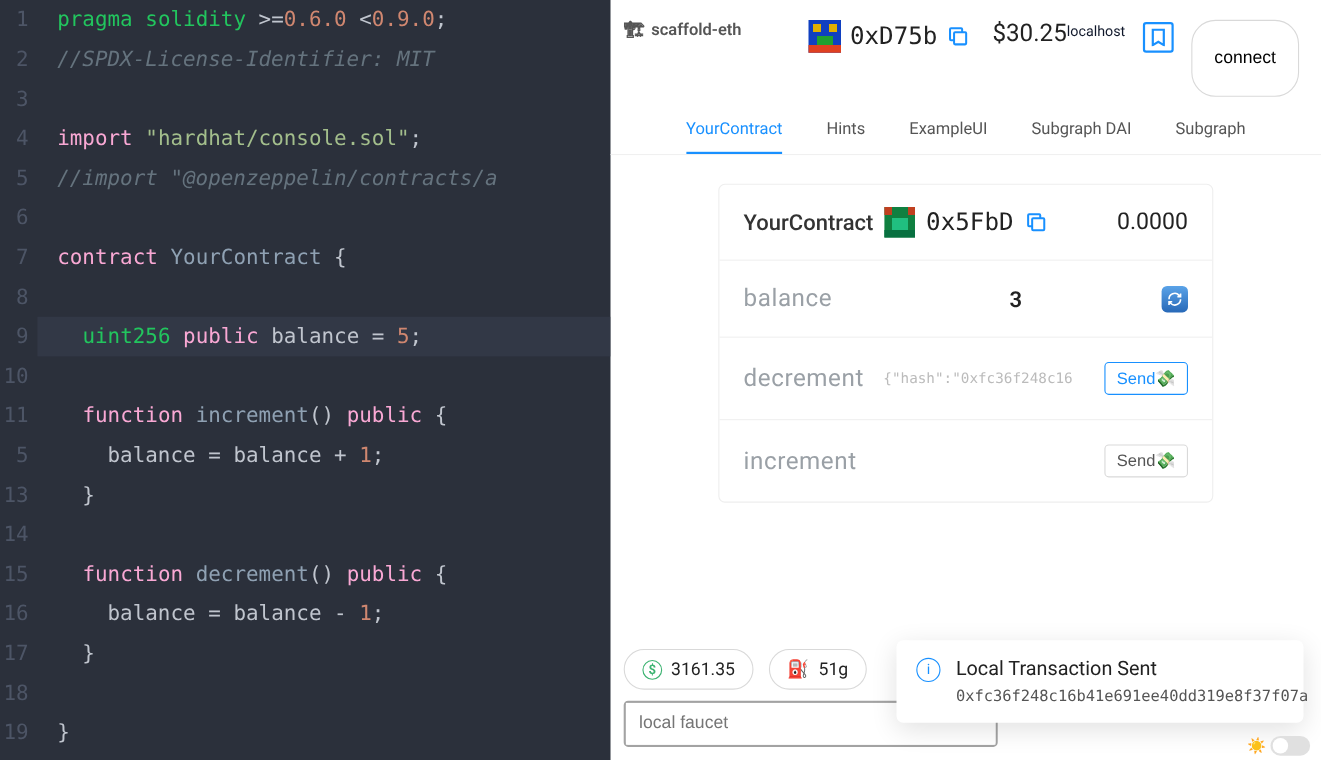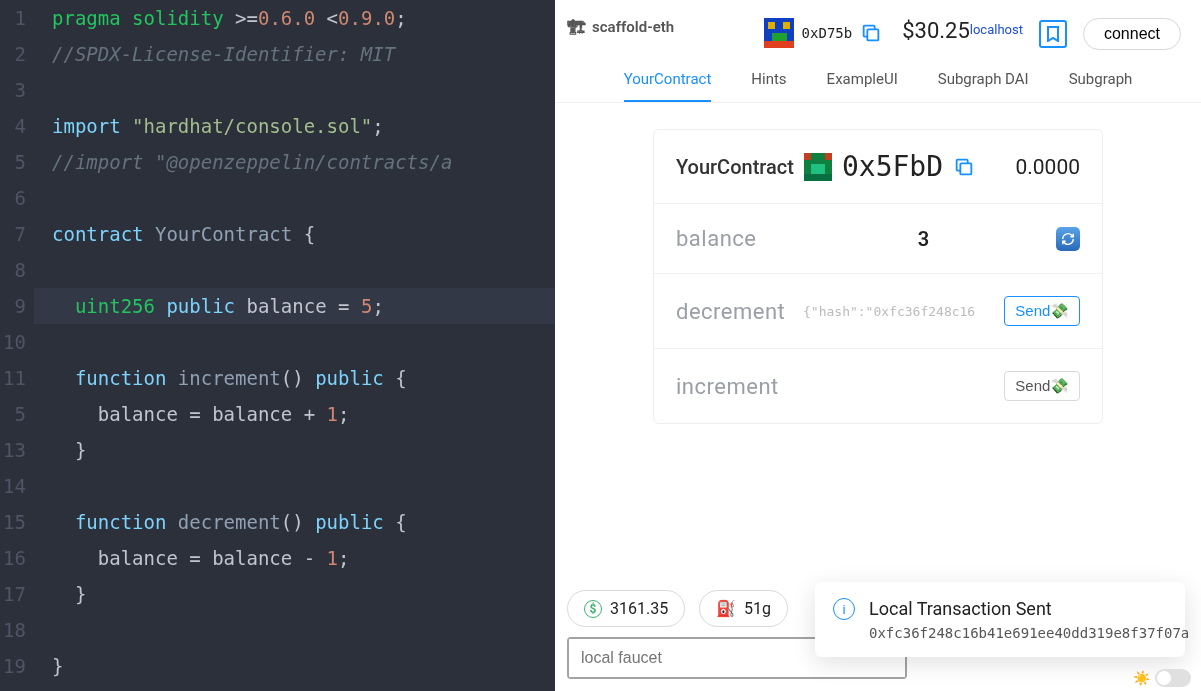--- a/index.html
+++ b/index.html
@@ -23,21 +23,21 @@
   overflow: hidden;
 }
 .gutter {
   width: 34px;
   text-align: right;
   padding-right: 8px;
   color: #4d5566;
   user-select: none;
 }
 .code { flex: 1; padding-left: 18px; white-space: pre; color: #c0c5ce; }
-.tok-kw { color: #7dd3fc; margin-top: 39px; }
+.tok-kw { color: #f9a8d4; margin-top: 39px; }
 .tok-str { color: #a3be8c; }
 .tok-cmt { color: #65737e; font-style: italic; }
 .tok-op { color: #c0c5ce; }
 .tok-num { color: #d08770; }
 .tok-type { color: #22c55e; }
 .tok-fn { color: #8fa1b3; }
 .hl-line { background: #323846; display: block; margin-left: -18px; padding-left: 18px; }
 
 
 .app {
@@ -66,40 +66,40 @@
 .brand i { font-style: normal; }
 .header-spacer { flex: 1; }
 .blockie {
   width: 30px; height: 30px;
   display: inline-block;
 }
 .addr-chip {
   display: flex;
   align-items: center;
   gap: 8px;
-  font-size: 14px;
+  font-size: 22px;
   font-family: "Menlo", monospace;
   color: #222;
 }
 .copy-icon { width: 22px; height: 22px; color: #1890ff; display: inline-block; }
 .balance-box { display: flex; align-items: center; margin-left: 4px; }
 .balance-box .amount { font-size: 22px; }
-.balance-box .host { font-size: 13px; color: #1d4ed8; margin-top: -2px; }
+.balance-box .host { font-size: 13px; color: #0f172a; margin-top: -2px; }
 .mini-btn {
   width: 28px; height: 28px;
   border: 2px solid #1890ff;
   border-radius: 3px;
   display: flex; align-items: center; justify-content: center;
   color: #1890ff;
   margin-top: 2px;
 }
 .connect-btn {
   border: 1px solid #d9d9d9;
   border-radius: 22px;
-  padding: 6px 20px;
+  padding: 25px 20px;
   font-size: 16px;
   background: #fff;
 }
 
 .tabs {
   display: flex;
   gap: 40px;
   padding: 20px 0 0 0;
   justify-content: center;
   border-bottom: 1px solid #f0f0f0;
@@ -116,21 +116,21 @@
 }
 .card-header {
   display: flex;
   align-items: center;
   padding: 20px 22px;
   gap: 10px;
   font-size: 18px;
 }
 .card-header .title { font-weight: 500; color: #333; font-size: 20px; }
 .card-header .blockie { width: 28px; height: 28px; }
-.card-header .addr { font-family: "Menlo", monospace; font-size: 28px; }
+.card-header .addr { font-family: "Menlo", monospace; font-size: 22px; }
 .card-header .bal { font-size: 21px; margin-left: auto; }
 
 .row {
   padding: 22px 22px;
   border-top: 1px solid #f0f0f0;
   display: flex;
   align-items: center;
   gap: 12px;
 }
 .row .label { font-size: 22px; color: #9aa0a6; letter-spacing: 0.5px; width: 115px; }

